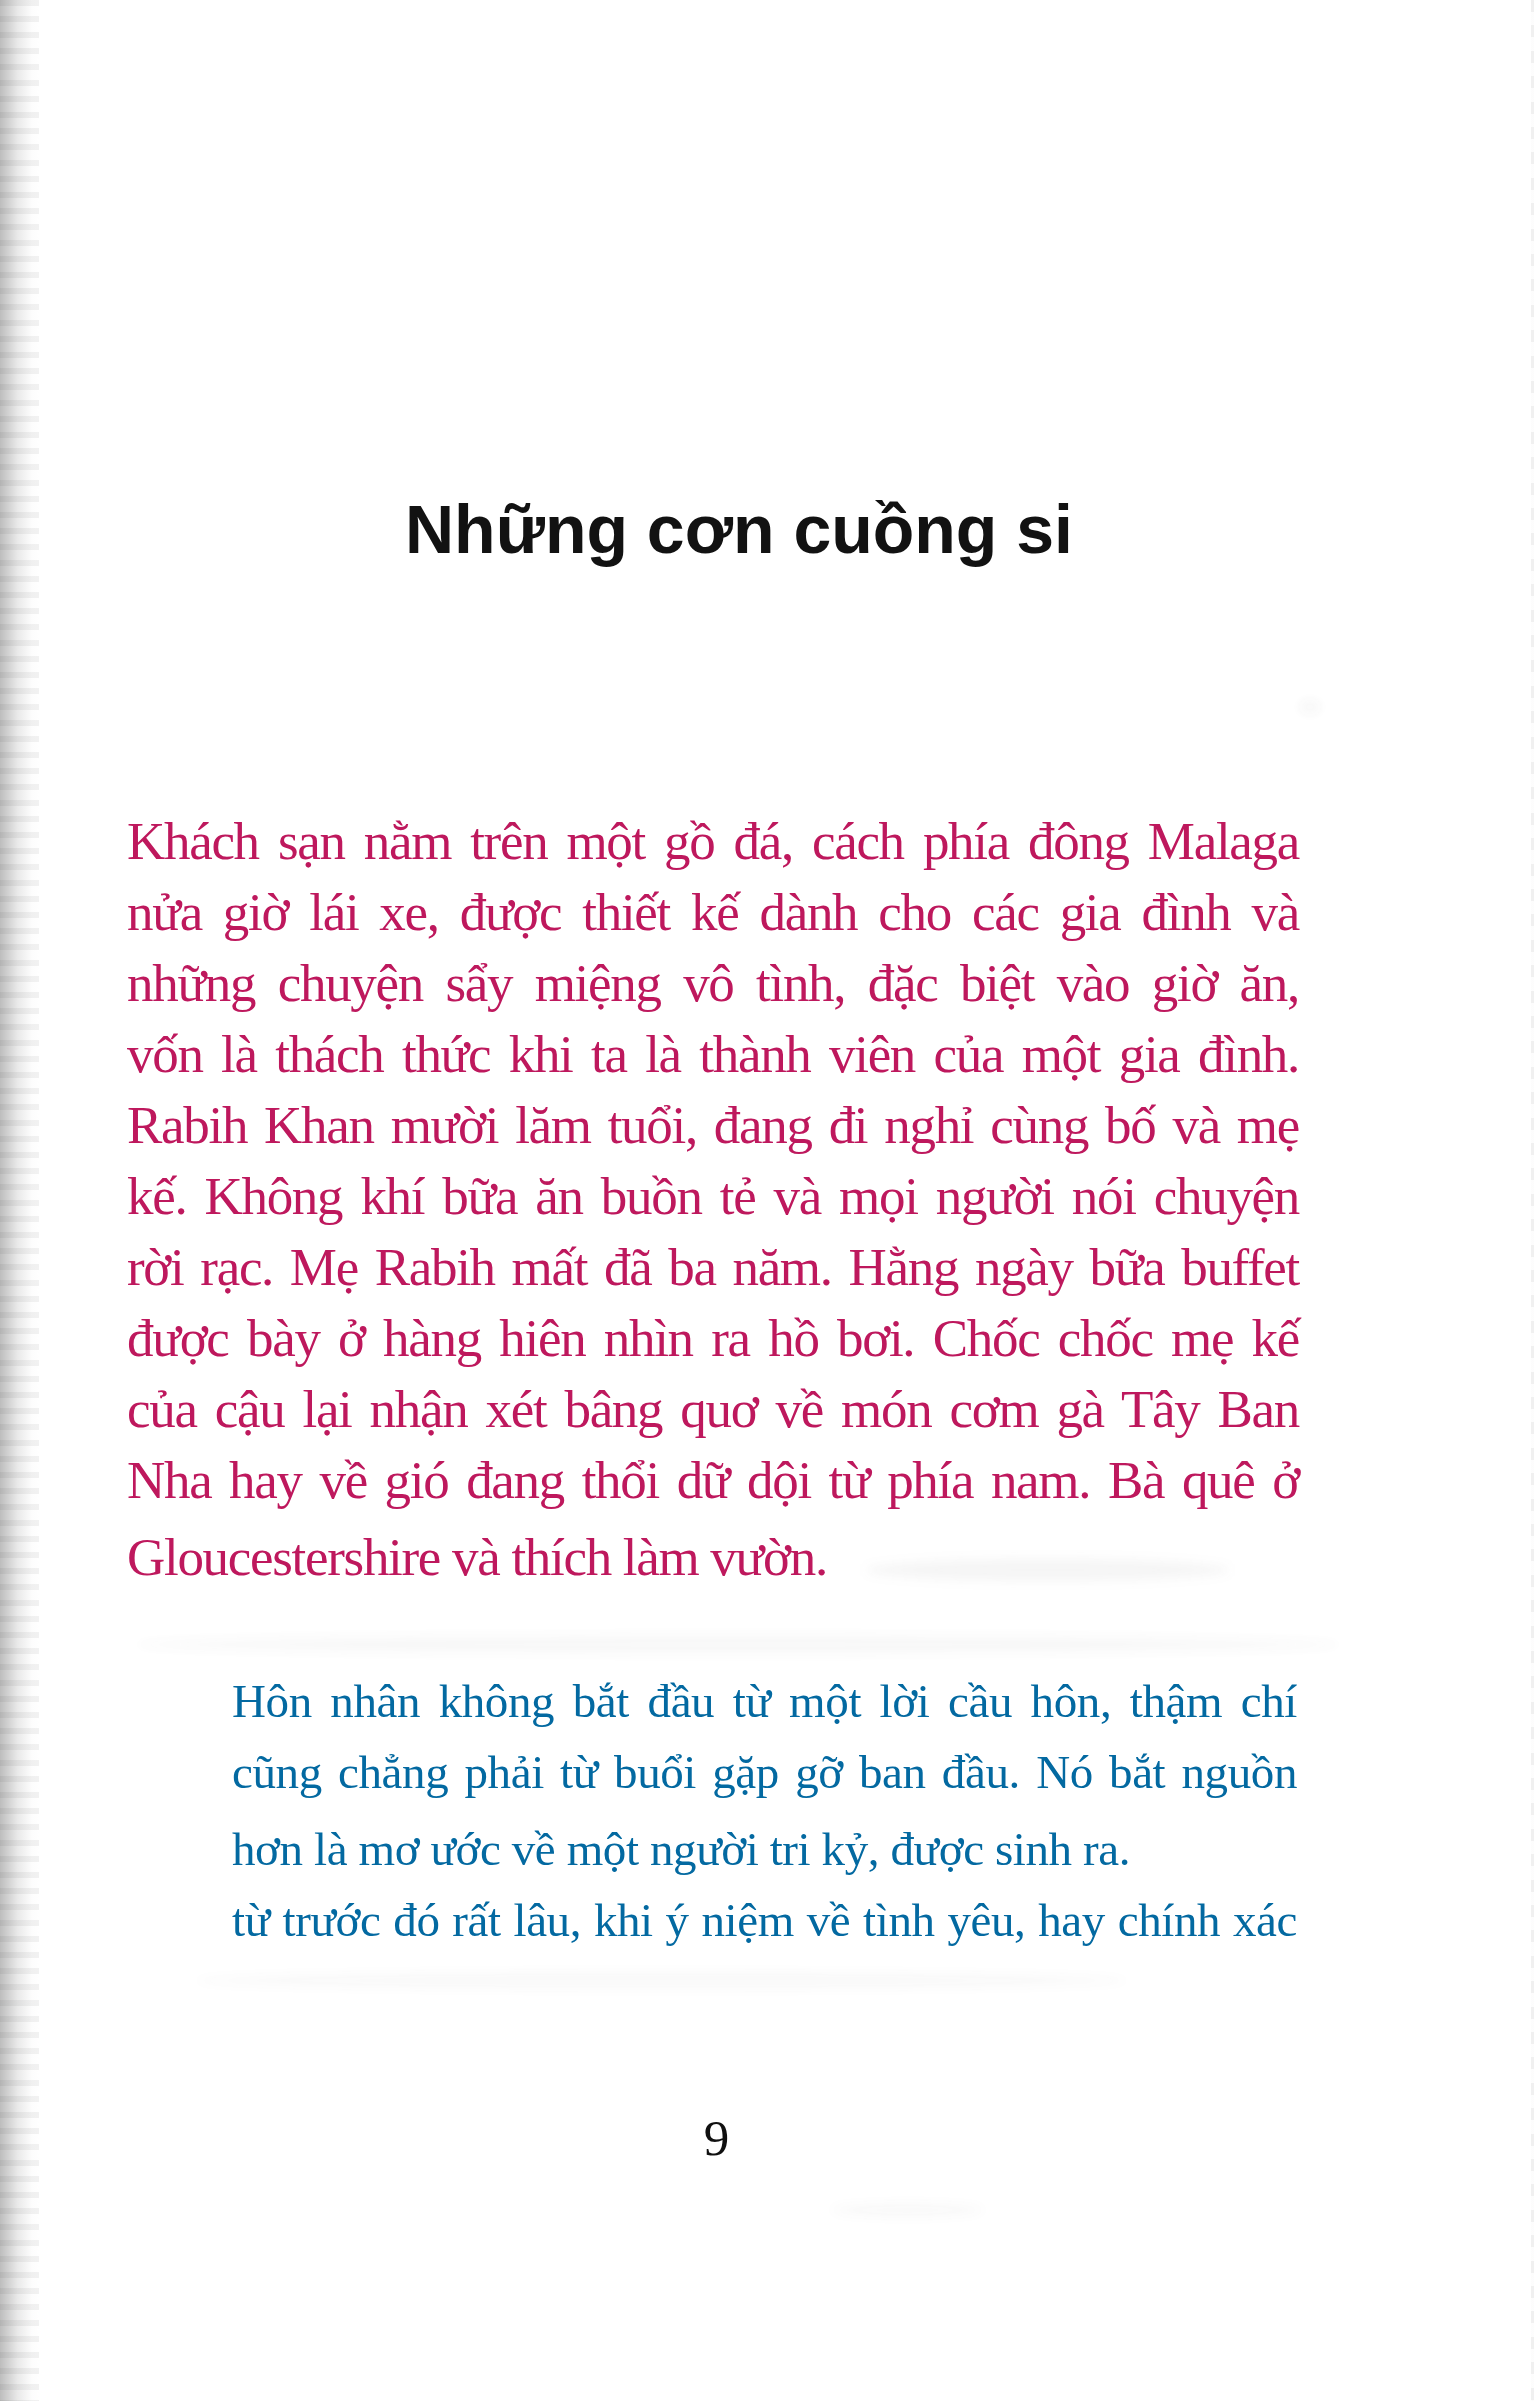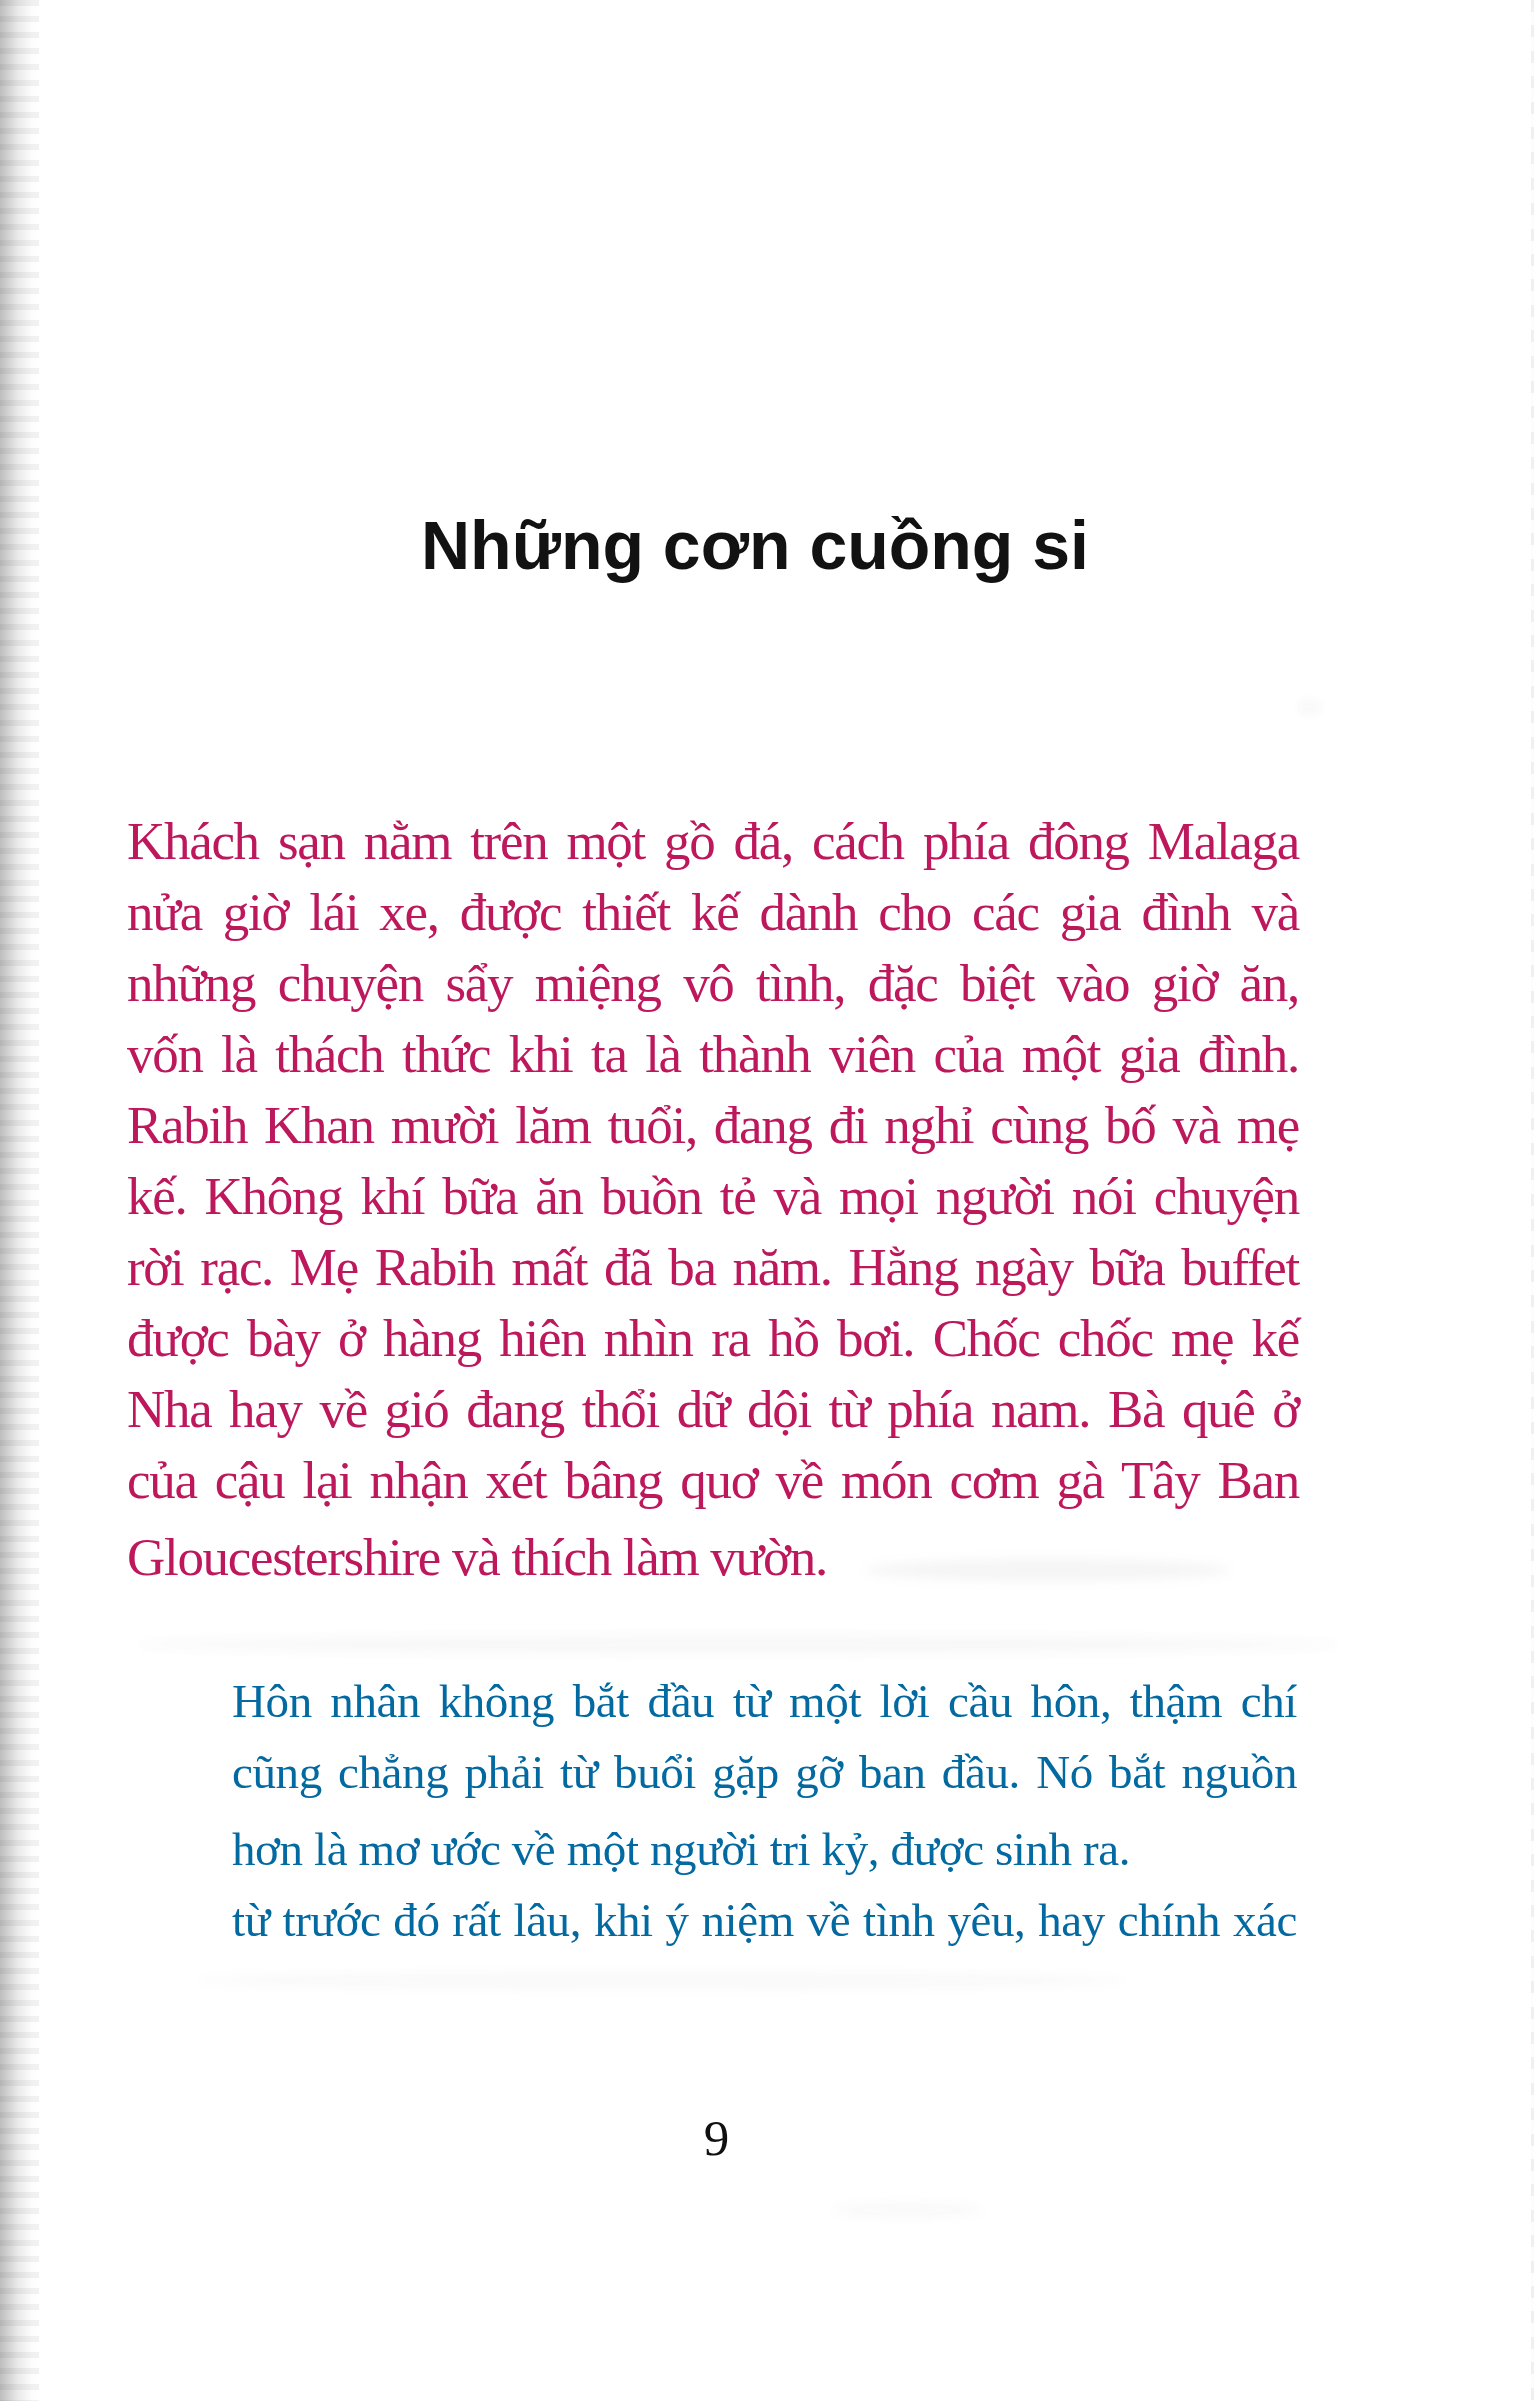--- a/index.html
+++ b/index.html
@@ -22,21 +22,21 @@
   
   .edge-right {
     position: absolute; right: 3.4px; top: 0; bottom: 0; width: 2.5px;
     background: repeating-linear-gradient(180deg, rgba(0,0,0,0.12) 0 12px, rgba(0,0,0,0.02) 12px 25.4px);
     opacity: 0.5;
   }
   .chapter-title {
     position: absolute;
     left: 405px;
     top: 495px;
-    margin: 16px;
+    margin: 0;
     font-family: "Liberation Sans", sans-serif;
     font-weight: 700;
     font-size: 68px;
     line-height: 1;
     letter-spacing: 0px;
     color: #121212;
     white-space: nowrap;
   }
   .body-block {
     position: absolute;
@@ -105,22 +105,22 @@
 
   <div class="body-block">
       <div class="line">Khách sạn nằm trên một gồ đá, cách phía đông Malaga</div>
       <div class="line">nửa giờ lái xe, được thiết kế dành cho các gia đình và</div>
       <div class="line">những chuyện sẩy miệng vô tình, đặc biệt vào giờ ăn,</div>
       <div class="line">vốn là thách thức khi ta là thành viên của một gia đình.</div>
       <div class="line">Rabih Khan mười lăm tuổi, đang đi nghỉ cùng bố và mẹ</div>
       <div class="line">kế. Không khí bữa ăn buồn tẻ và mọi người nói chuyện</div>
       <div class="line">rời rạc. Mẹ Rabih mất đã ba năm. Hằng ngày bữa buffet</div>
       <div class="line">được bày ở hàng hiên nhìn ra hồ bơi. Chốc chốc mẹ kế</div>
+      <div class="line">của cậu lại nhận xét bâng quơ về món cơm gà Tây Ban</div>
       <div class="line">Nha hay về gió đang thổi dữ dội từ phía nam. Bà quê ở</div>
-      <div class="line">của cậu lại nhận xét bâng quơ về món cơm gà Tây Ban</div>
       <div class="line line-last">Gloucestershire và thích làm vườn.</div>
     </div>
 
   <div class="quote-block">
       <div class="line">Hôn nhân không bắt đầu từ một lời cầu hôn, thậm chí</div>
       <div class="line">cũng chẳng phải từ buổi gặp gỡ ban đầu. Nó bắt nguồn</div>
       <div class="line line-last">hơn là mơ ước về một người tri kỷ, được sinh ra.</div>
       <div class="line">từ trước đó rất lâu, khi ý niệm về tình yêu, hay chính xác</div>
     </div>
 

